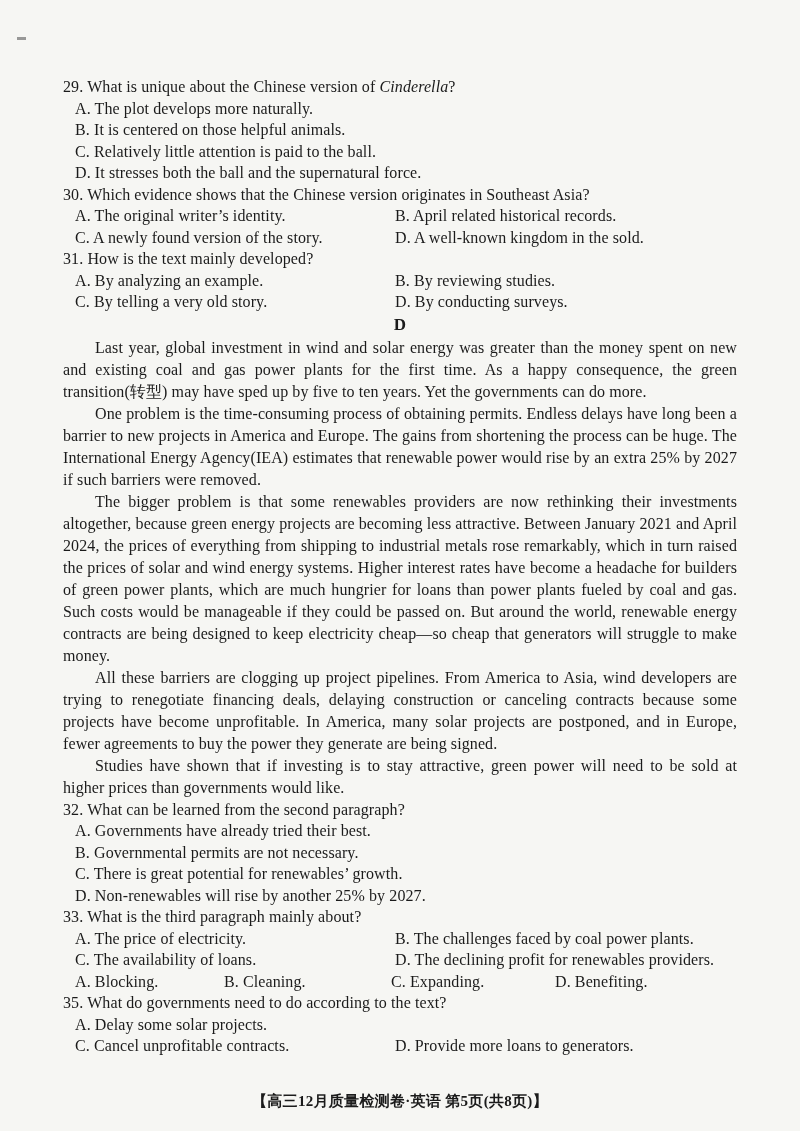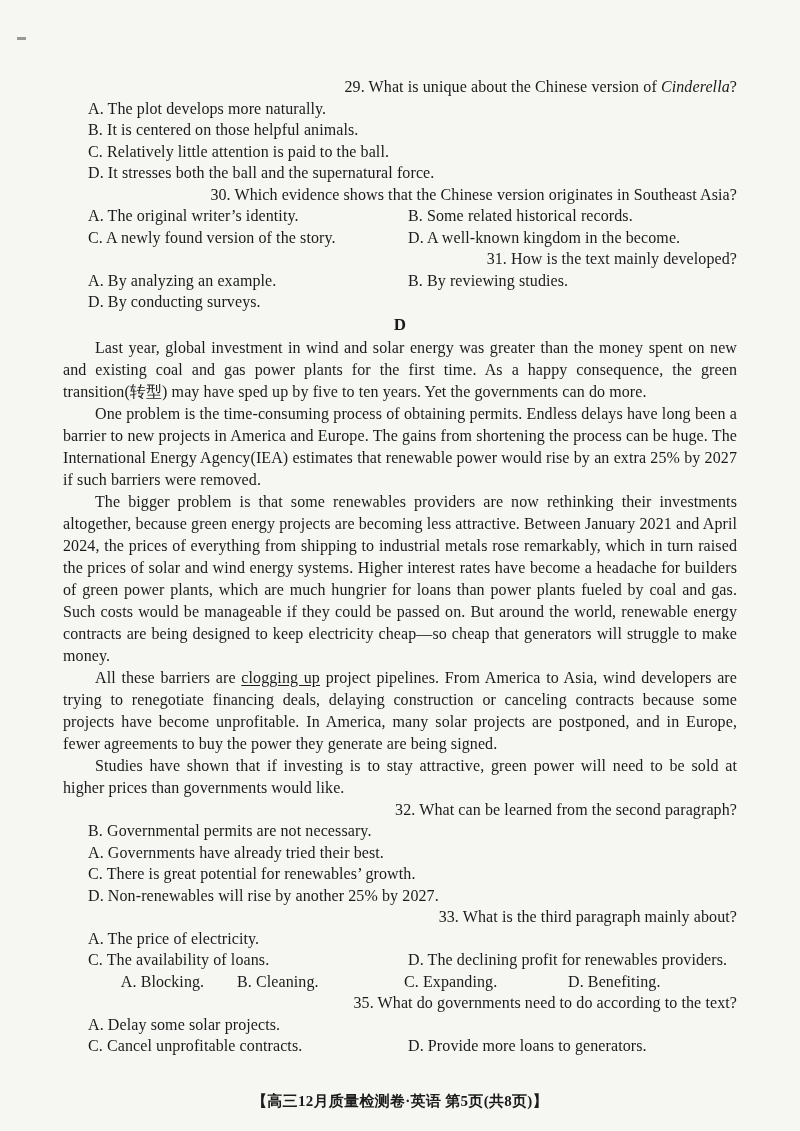--- a/index.html
+++ b/index.html
@@ -11,32 +11,32 @@
     position:relative;
     overflow:hidden;
     letter-spacing:.1px;
   }
   .artifact {
     position:absolute; left:17px; top:37px;
     width:9px; height:3px; background:#4a4a4a; opacity:.55;
   }
   .content { padding:76px 63px 0 63px; font-size:16px; }
   .question { line-height:21.5px; }
-  .stem { white-space:nowrap;text-align:right; }
+  .stem { white-space:nowrap; }
   .qnum { }
-  .opts { margin-left:25px; }
+  .opts { margin-left:12px; }
   .opt { }
   .opt-row { display:flex; }
   .c1 { width:320px; flex-shrink:0; }
-  .q34-a { width:149px; flex-shrink:0;text-align:center; }
+  .q34-a { width:149px; flex-shrink:0; }
   .q34-b { width:167px; flex-shrink:0; }
   .q34-c { width:164px; flex-shrink:0; }
   .section-label { text-align:center; font-weight:bold; font-size:17px; line-height:24px; }
   .passage p { text-align:justify; text-indent:2em; line-height:22px; }
-  .u { text-decoration:underline; text-underline-offset:2px; }
+  .u { text-underline-offset:2px; }
   .ital { font-style:italic; }
   .footer {
     position:absolute; left:0; right:0; bottom:20px;
     text-align:center; font-weight:bold; font-size:15px;
     letter-spacing:.3px;
     margin-top:16px;
   }
 </style>
 </head>
 <body>
@@ -53,67 +53,69 @@
       <div class="opt">C. Relatively little attention is paid to the ball.</div>
       <div class="opt">D. It stresses both the ball and the supernatural force.</div>
     </div>
   </section>
 
   <section class="question">
     <div class="stem"><span class="qnum">30.</span> <span>Which evidence shows that the Chinese version originates in Southeast Asia?</span></div>
     <div class="opts">
       <div class="opt-row">
         <span class="opt c1">A. The original writer’s identity.</span>
-        <span class="opt">B. Some related historical records.</span>
+        <span class="opt">B. April related historical records.</span>
       </div>
       <div class="opt-row">
         <span class="opt c1">C. A newly found version of the story.</span>
-        <span class="opt">D. A well-known kingdom in the become.</span>
+        <span class="opt">D. A well-known kingdom in the sold.</span>
       </div>
     </div>
   </section>
 
   <section class="question">
     <div class="stem"><span class="qnum">31.</span> <span>How is the text mainly developed?</span></div>
     <div class="opts">
       <div class="opt-row">
         <span class="opt c1">A. By analyzing an example.</span>
         <span class="opt">B. By reviewing studies.</span>
       </div>
       <div class="opt-row">
+        <span class="opt c1">C. By telling a very old story.</span>
         <span class="opt">D. By conducting surveys.</span>
       </div>
     </div>
   </section>
 
   <div class="section-label">D</div>
 
   <article class="passage">
     <p>Last year, global investment in wind and solar energy was greater than the money spent on new and existing coal and gas power plants for the first time. As a happy consequence, the green transition(转型) may have sped up by five to ten years. Yet the governments can do more.</p>
     <p>One problem is the time-consuming process of obtaining permits. Endless delays have long been a barrier to new projects in America and Europe. The gains from shortening the process can be huge. The International Energy Agency(IEA) estimates that renewable power would rise by an extra 25% by 2027 if such barriers were removed.</p>
     <p>The bigger problem is that some renewables providers are now rethinking their investments altogether, because green energy projects are becoming less attractive. Between January 2021 and April 2024, the prices of everything from shipping to industrial metals rose remarkably, which in turn raised the prices of solar and wind energy systems. Higher interest rates have become a headache for builders of green power plants, which are much hungrier for loans than power plants fueled by coal and gas. Such costs would be manageable if they could be passed on. But around the world, renewable energy contracts are being designed to keep electricity cheap—so cheap that generators will struggle to make money.</p>
     <p><span>All these barriers are </span><span class="u">clogging up</span><span> project pipelines. From America to Asia, wind developers are trying to renegotiate financing deals, delaying construction or canceling contracts because some projects have become unprofitable. In America, many solar projects are postponed, and in Europe, fewer agreements to buy the power they generate are being signed.</span></p>
     <p>Studies have shown that if investing is to stay attractive, green power will need to be sold at higher prices than governments would like.</p>
   </article>
 
   <section class="question">
     <div class="stem"><span class="qnum">32.</span> <span>What can be learned from the second paragraph?</span></div>
     <div class="opts">
+      <div class="opt">A. Governments have already tried their best.</div>
       <div class="opt">B. Governmental permits are not necessary.</div>
-      <div class="opt">A. Governments have already tried their best.</div>
       <div class="opt">C. There is great potential for renewables’ growth.</div>
       <div class="opt">D. Non-renewables will rise by another 25% by 2027.</div>
     </div>
   </section>
 
   <section class="question">
     <div class="stem"><span class="qnum">33.</span> <span>What is the third paragraph mainly about?</span></div>
     <div class="opts">
       <div class="opt-row">
         <span class="opt c1">A. The price of electricity.</span>
+        <span class="opt">B. The challenges faced by coal power plants.</span>
       </div>
       <div class="opt-row">
         <span class="opt c1">C. The availability of loans.</span>
         <span class="opt">D. The declining profit for renewables providers.</span>
       </div>
     </div>
   </section>
 
   <section class="question">
     <div class="opts">

